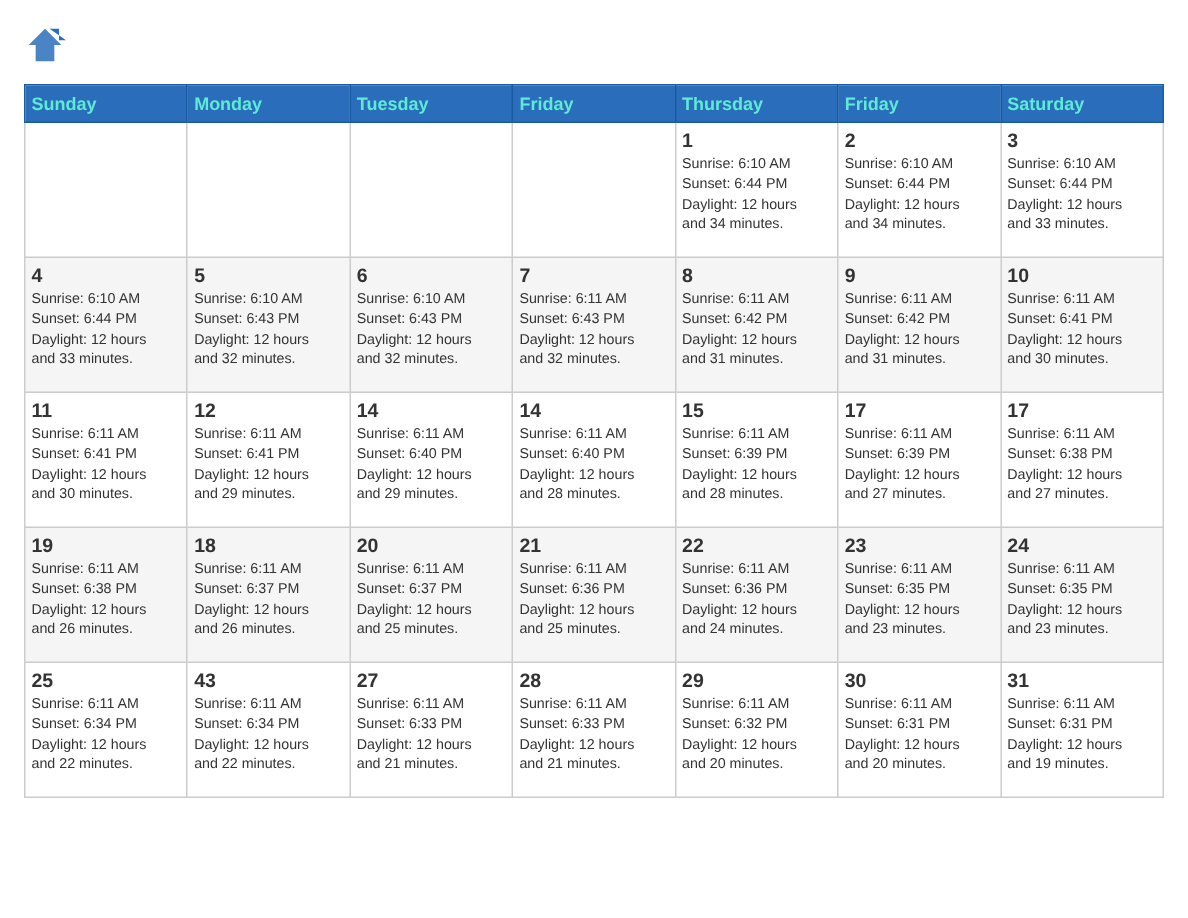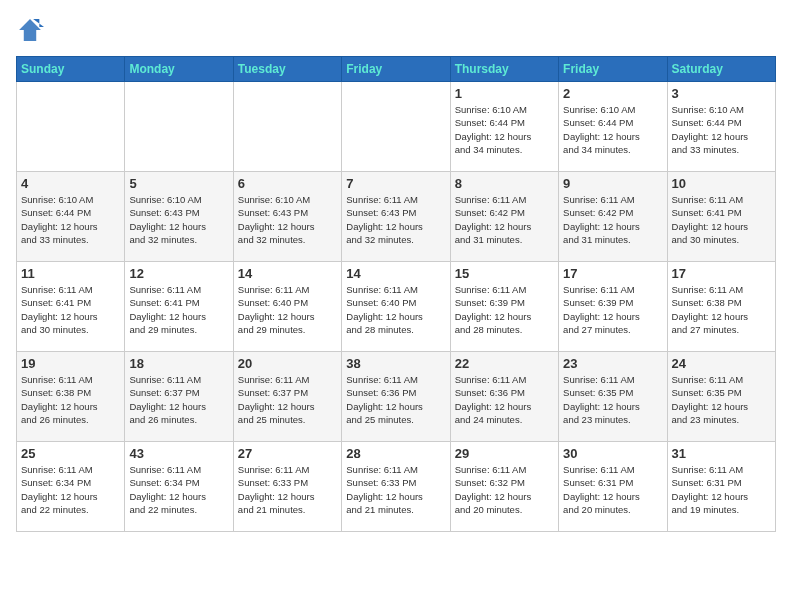--- a/index.html
+++ b/index.html
@@ -269,21 +269,21 @@
 and 26 minutes.</div>
         </td>
         <td>
           <span class="day-number">20</span>
           <div class="day-info" style="white-space: pre-line;">Sunrise: 6:11 AM
 Sunset: 6:37 PM
 Daylight: 12 hours
 and 25 minutes.</div>
         </td>
         <td>
-          <span class="day-number">38</span>
+          <span class="day-number">21</span>
           <div class="day-info" style="white-space: pre-line;">Sunrise: 6:11 AM
 Sunset: 6:36 PM
 Daylight: 12 hours
 and 25 minutes.</div>
         </td>
         <td>
           <span class="day-number">22</span>
           <div class="day-info" style="white-space: pre-line;">Sunrise: 6:11 AM
 Sunset: 6:36 PM
 Daylight: 12 hours

